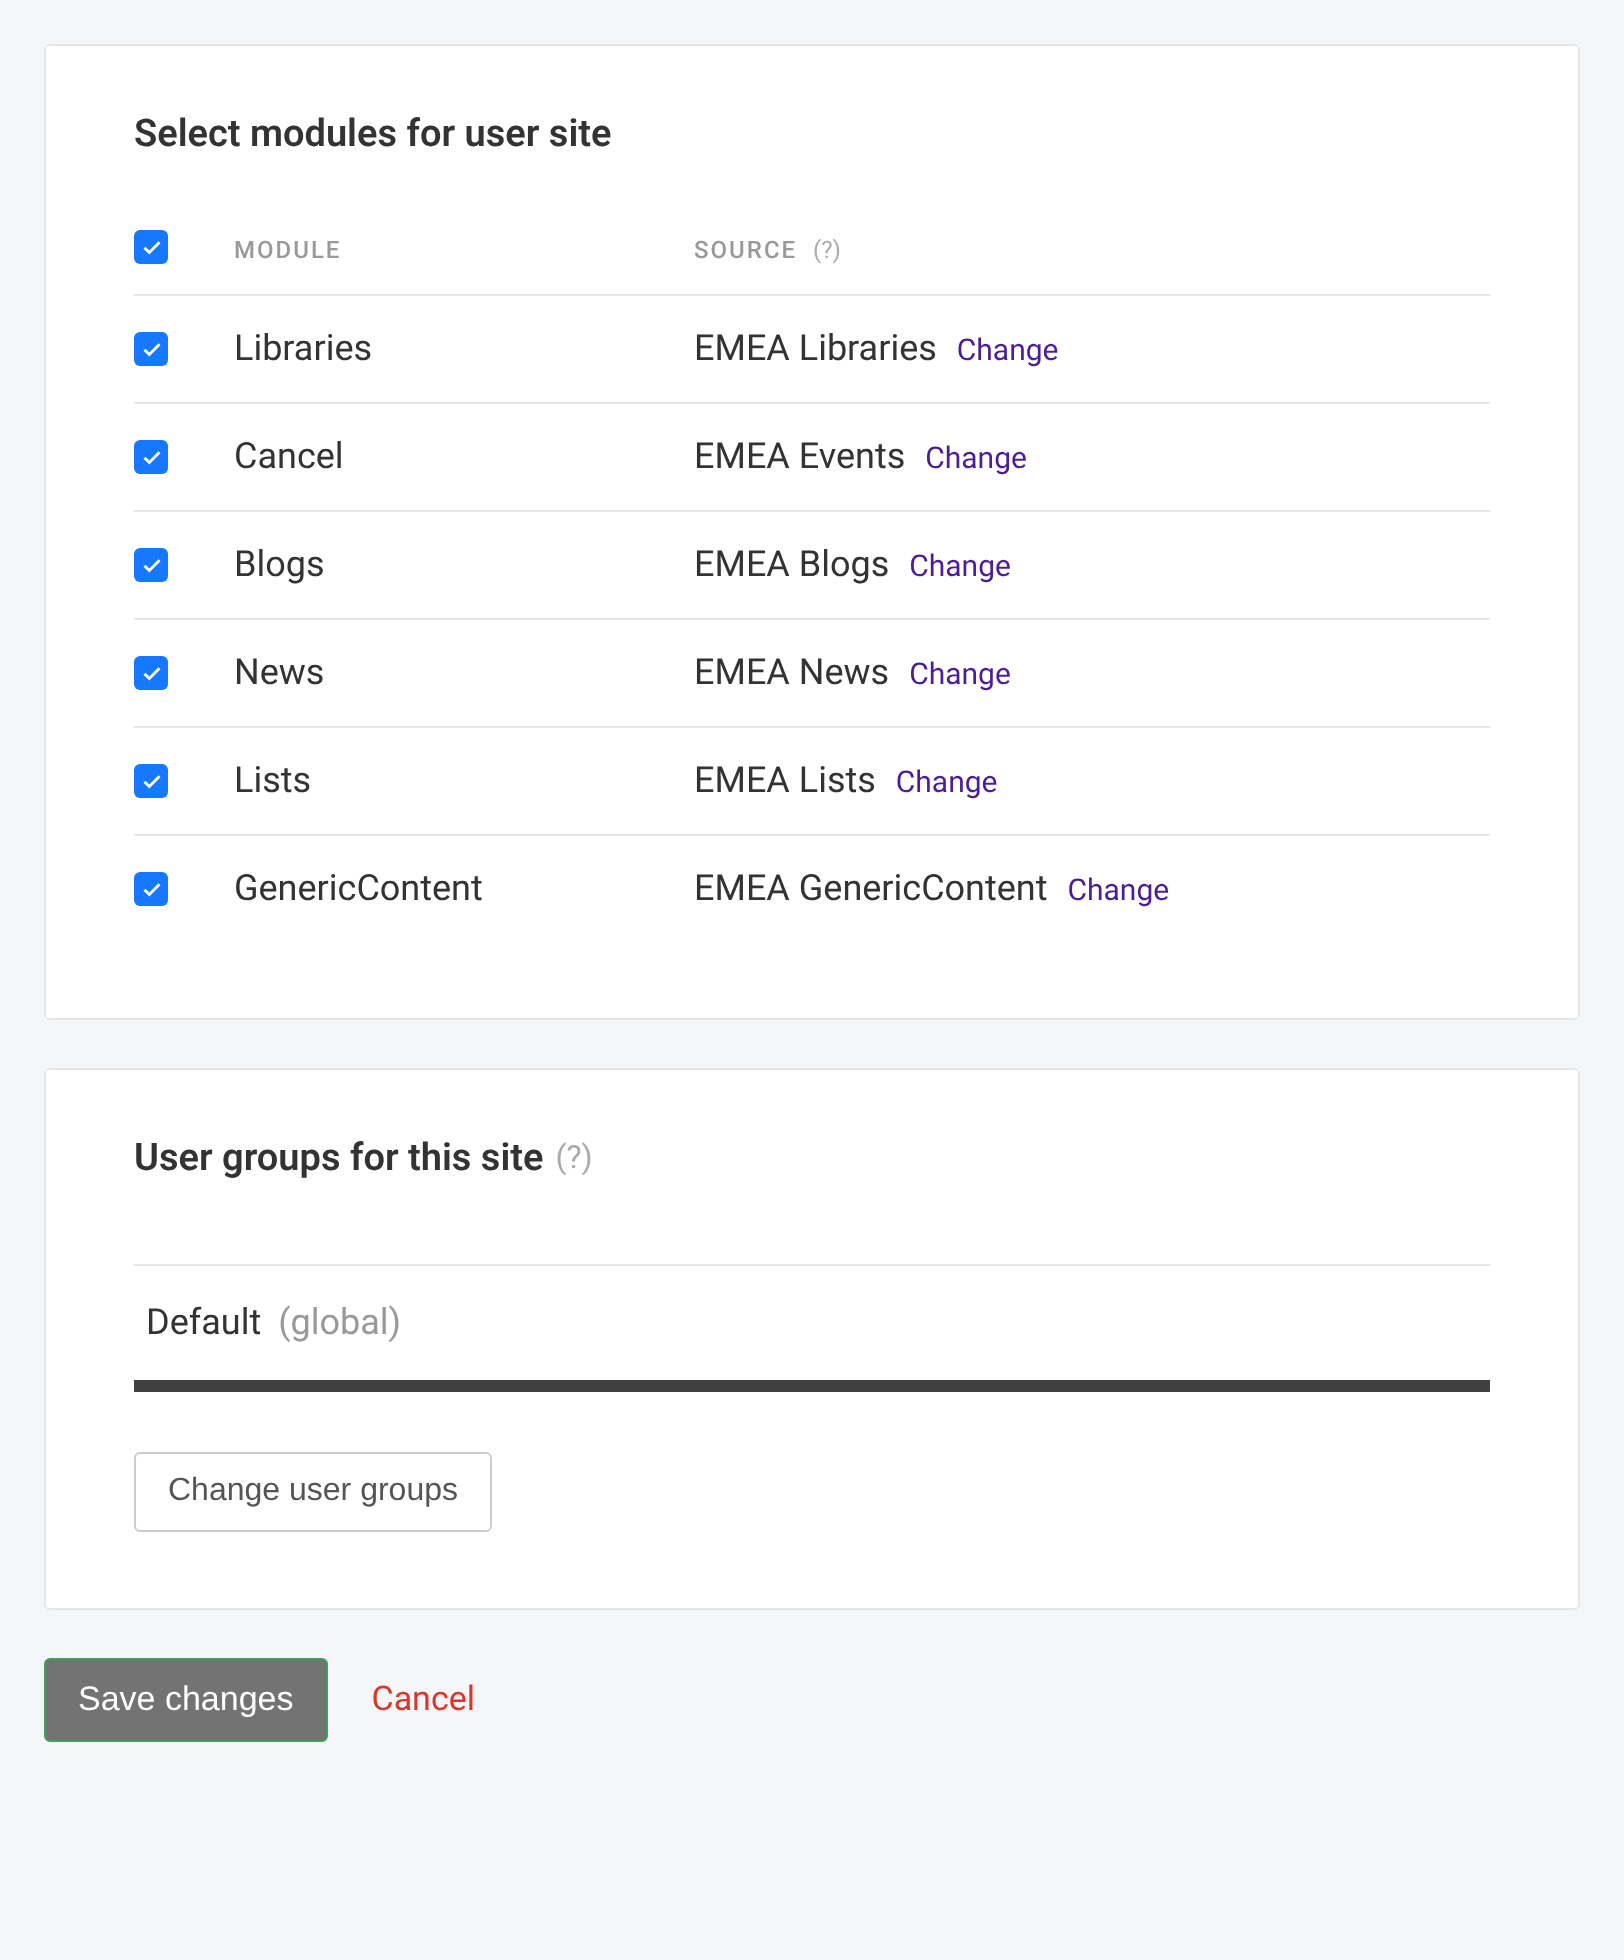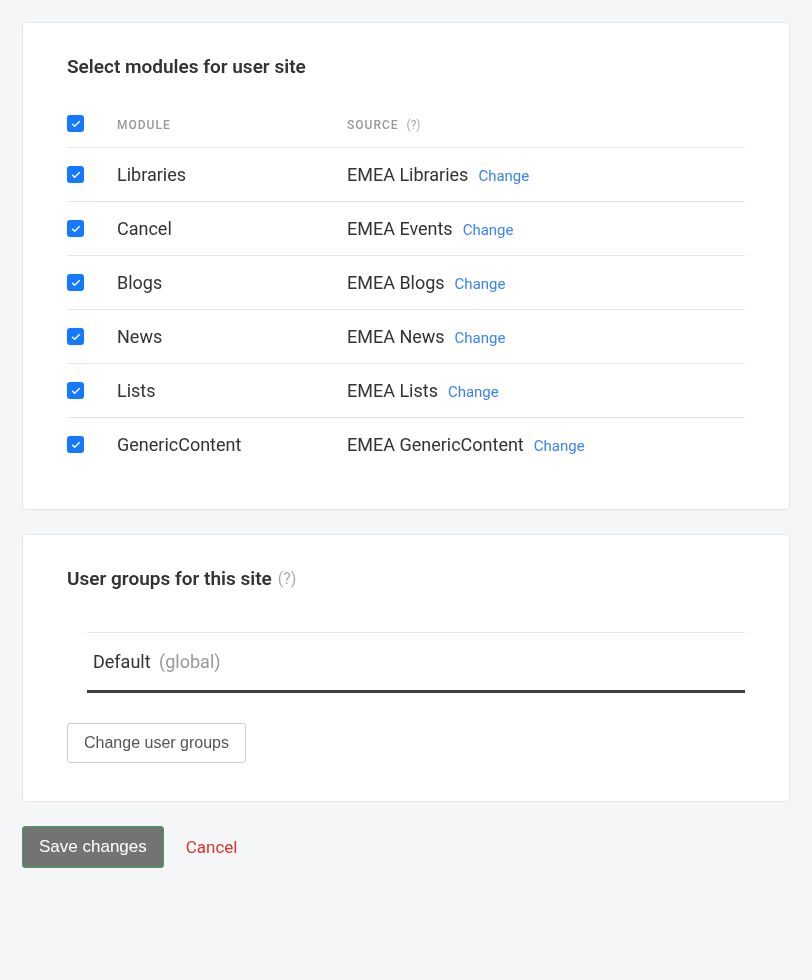--- a/index.html
+++ b/index.html
@@ -69,21 +69,21 @@
     .module-name {
       font-size: 18px;
       color: #333;
     }
     .source-name {
       font-size: 18px;
       color: #333;
     }
     .change-link {
       font-size: 15px;
-      color: #3b82f6;
+      color: #4c1d95;
       margin-left: 6px;
       cursor: pointer;
     }
     .checkbox {
       width: 17px;
       height: 17px;
       background: #1578ff;
       border-radius: 3px;
       display: flex;
       align-items: center;
@@ -106,25 +106,24 @@
       display: flex;
       align-items: center;
     }
     .user-groups-title .help-icon {
       font-weight: 400;
       font-size: 16px;
       margin-left: 6px;
     }
     .user-group-row {
       border-top: 1px solid #e4e6e8;
-      border-bottom: 3px solid #404040;
+      border-bottom: 6px solid #404040;
       padding: 18px 6px;
       font-size: 18px;
       margin-bottom: 30px;
-      margin-left: 20px;
     }
     .user-group-name {
       color: #333;
     }
     .user-group-scope {
       color: #999;
       margin-left: 4px;
     }
     .change-groups-btn {
       background: #fff;

